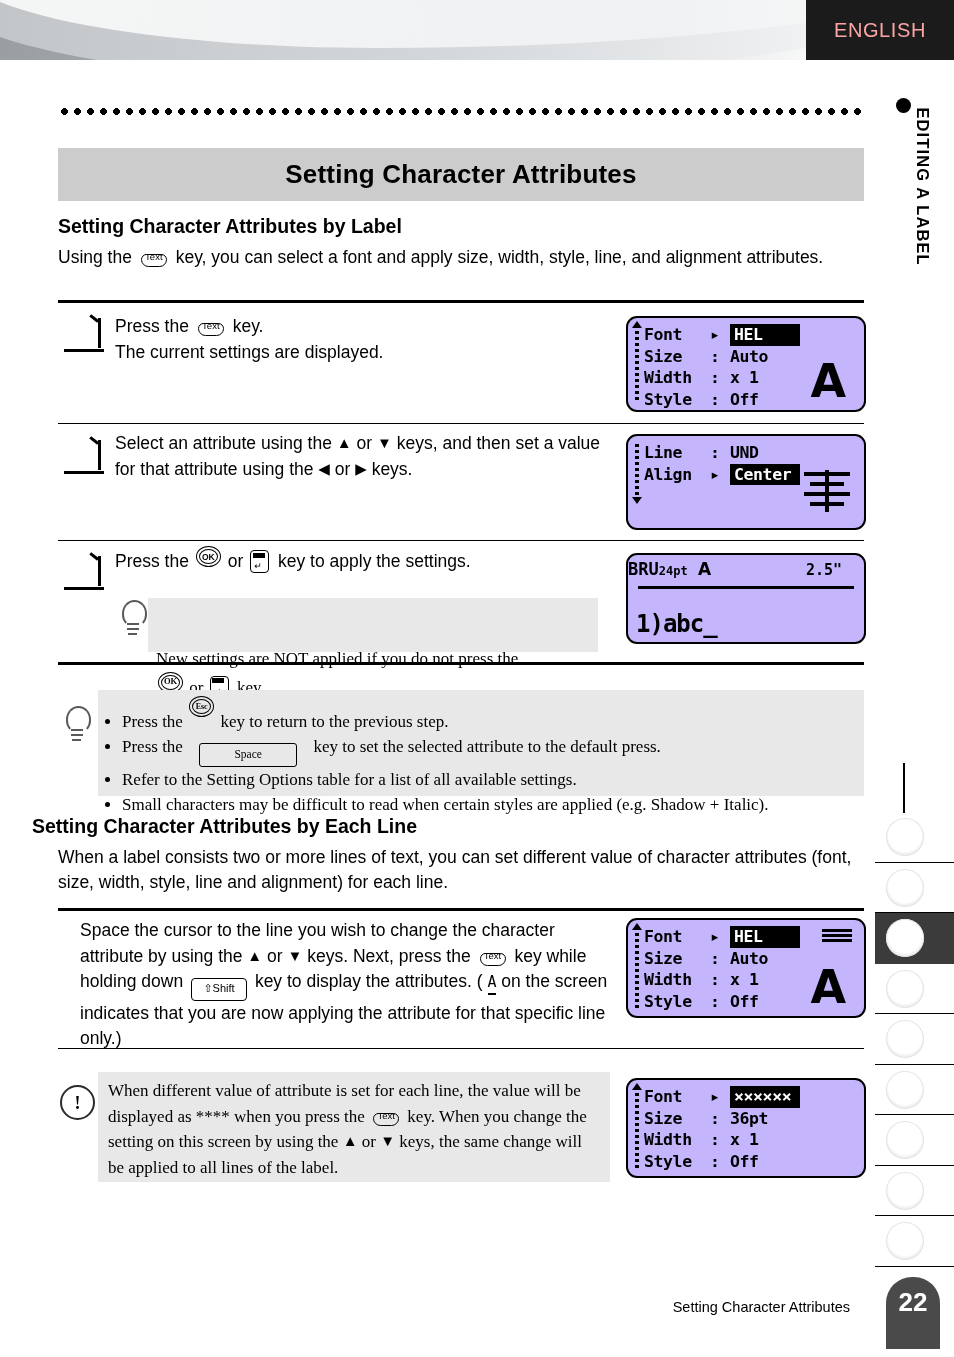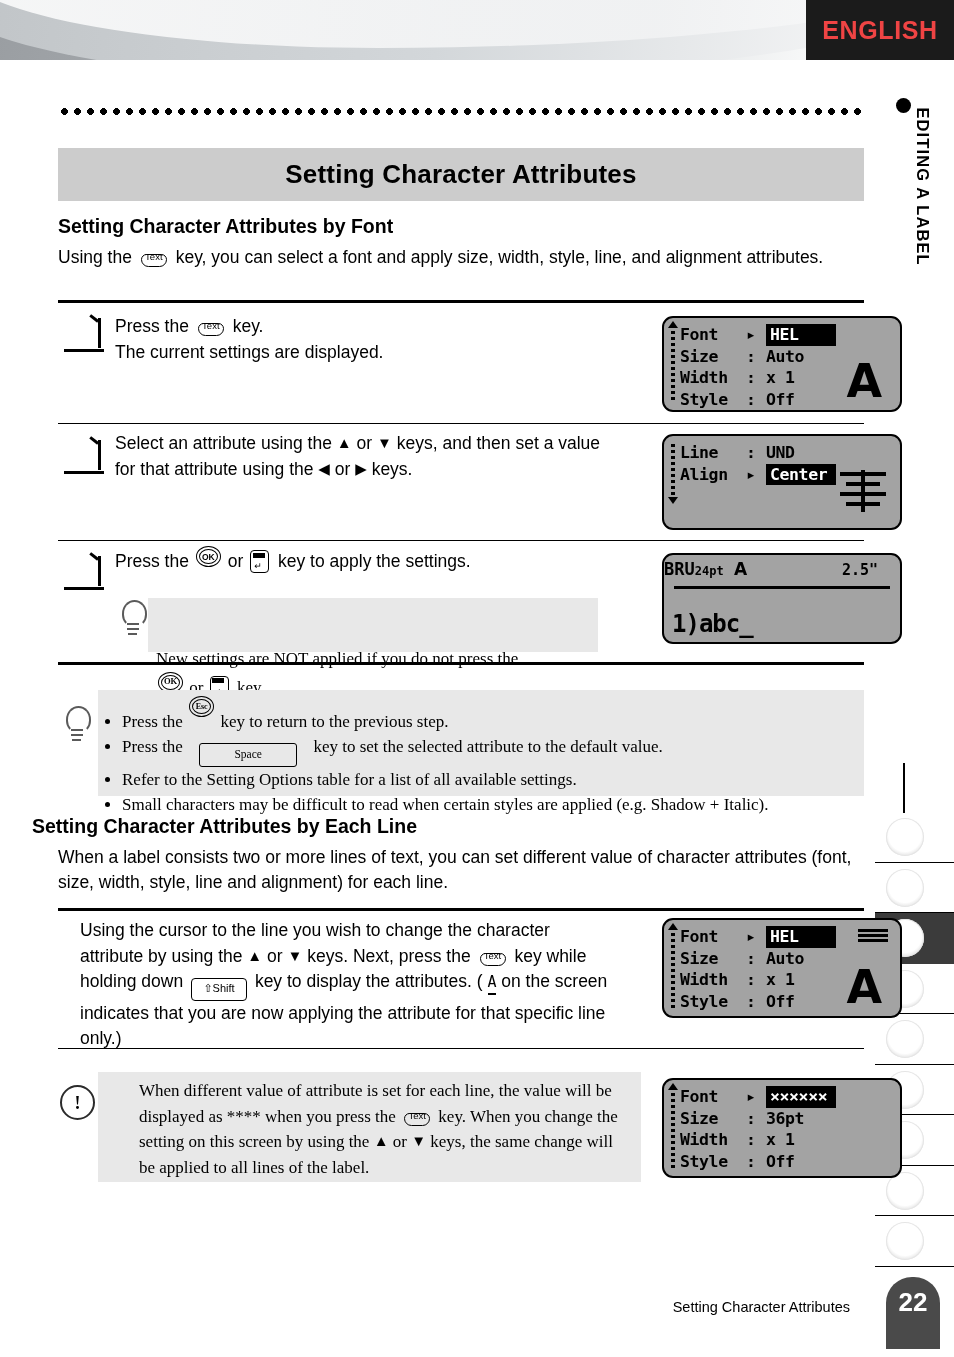--- a/index.html
+++ b/index.html
@@ -14,21 +14,21 @@
   .banner-base{position:absolute;inset:0;
      background:linear-gradient(100deg,#9a9ea2 0%,#a7abaf 28%,#babec2 52%,#cfd3d6 70%,#e9ebec 88%,#f7f8f8 100%);}
   .banner-sweep{position:absolute;left:-60px;top:-150px;width:1120px;height:230px;
      background:linear-gradient(95deg,#bfc3c6 0%,#d3d7da 45%,#f2f3f4 80%,#fdfdfd 100%);
      border-radius:0 0 100% 62%;}
   .banner-sweep2{position:absolute;left:-40px;top:-178px;width:1180px;height:226px;
      background:linear-gradient(95deg,#ffffff 0%,#f2f3f4 60%,#ffffff 100%);
      border-radius:0 0 100% 55%;opacity:.85;}
   .lang-tab{position:absolute;right:0;top:0;width:148px;height:60px;background:#1b1b1b;
      display:flex;align-items:center;justify-content:center;}
-  .lang-tab span{color:#ef4444;font-weight:bold;font-size:25px;letter-spacing:.6px;}
+  .lang-tab span{color:#fca5a5;font-weight:normal;font-size:20px;letter-spacing:.6px;}
 
   
   .side-rail{position:absolute;right:0;top:60px;width:94px;bottom:0;}
   .chapter{position:absolute;left:30px;top:38px;width:30px;height:320px;}
   .chapter .dot{position:absolute;left:6px;top:0;width:15px;height:15px;border-radius:50%;background:#000;}
   .chapter .ctext{position:absolute;left:-104px;top:136px;width:272px;text-align:left;
      transform:rotate(90deg);font-weight:bold;font-size:16.5px;letter-spacing:1.1px;white-space:nowrap;}
 
   
   .tabs{position:absolute;right:0;top:752px;width:79px;}
@@ -56,21 +56,21 @@
   
   .stepmark{position:absolute;width:42px;height:34px;}
   .stepmark .v{position:absolute;right:5px;top:0;width:3.3px;height:30px;background:#000;}
   .stepmark .h{position:absolute;left:0;bottom:0px;width:40px;height:3.3px;background:#000;}
   .stepmark .flag{position:absolute;right:8px;top:2px;width:10px;height:3.3px;background:#000;
      transform:rotate(38deg);transform-origin:right center;}
 
   .steptext{position:absolute;font-size:17.5px;line-height:26px;}
 
   
-  .lcd{position:absolute;border:2.2px solid #000;border-radius:11px;background:#a3a3a3;overflow:hidden;margin-left:36px;}
+  .lcd{position:absolute;border:2.2px solid #000;border-radius:11px;background:#c4b5fd;overflow:hidden;}
   .lcd-rows{position:absolute;left:12px;top:7px;font-family:"DejaVu Sans Mono", monospace;
      font-size:16.5px;line-height:21.5px;font-weight:bold;letter-spacing:-.4px;}
   .lcd-row{white-space:pre;display:flex;align-items:center;height:21.5px;}
   .lcd-k{display:inline-block;width:66px;}
   .lcd-sep{display:inline-block;width:20px;}
   .lcd-sep.cursor::before{content:"\25B8";}
   .lcd-val{background:transparent;}
   .lcd-val.inv{background:#000;color:#fff;padding:0 4px;min-width:62px;display:inline-block;}
   .lcd-scroll{position:absolute;left:7px;top:8px;width:4px;height:76px;
      background-image:linear-gradient(#000 55%,transparent 55%);background-size:4px 6px;}
@@ -196,21 +196,21 @@
         </div>
     </div>
   </div>
 
   <div class="dotrule"></div>
 
   <div class="title-bar">
     <h1>Setting Character Attributes</h1>
   </div>
 
-  <h2 class="sect" style="left:58px;top:215px;">Setting Character Attributes by Font</h2>
+  <h2 class="sect" style="left:58px;top:215px;">Setting Character Attributes by Label</h2>
   <p class="body" style="left:58px;top:245px;width:806px;">
     <span>Using the</span>
     <span class="k-text">
       <span class="lbl">Text</span><span class="cap"></span>
     </span>
     <span>key, you can select a font and apply size, width, style, line, and alignment attributes.</span>
   </p>
 
   <div class="hr-thick" style="left:58px;top:300px;width:806px;"></div>
 
@@ -329,34 +329,34 @@
   <div class="note" style="left:98px;top:690px;width:766px;height:106px;">
     <ul style="padding:6px 8px 0 24px;">
       <li>
         <span>Press the</span>
         <span class="k-esc"><span class="o1"></span><span class="o2">Esc</span></span>
         <span>key to return to the previous step.</span>
       </li>
       <li>
         <span>Press the</span>
         <span class="k-space">Space</span>
-        <span>key to set the selected attribute to the default value.</span>
+        <span>key to set the selected attribute to the default press.</span>
       </li>
       <li>Refer to the Setting Options table for a list of all available settings.</li>
       <li>Small characters may be difficult to read when certain styles are applied (e.g. Shadow + Italic).</li>
     </ul>
   </div>
 
   <h2 class="sect" style="left:32px;top:815px;">Setting Character Attributes by Each Line</h2>
   <p class="body" style="left:58px;top:845px;width:800px;">When a label consists two or more lines of text, you can set different value of character attributes (font, size, width, style, line and alignment) for each line.</p>
 
   <div class="hr-thick" style="left:58px;top:908px;width:806px;"></div>
 
   <div class="steptext" style="left:80px;top:918px;width:530px;line-height:25px;">
-    <span>Using the cursor to the line you wish to change the character attribute by using the</span>
+    <span>Space the cursor to the line you wish to change the character attribute by using the</span>
     <span class="arrowg">▲</span>
     <span>or</span>
     <span class="arrowg">▼</span>
     <span>keys. Next, press the</span>
     <span class="k-text">
       <span class="lbl">Text</span><span class="cap"></span>
     </span>
     <span>key while holding down</span>
     <span class="k-shift">⇧Shift</span>
     <span>key to display the attributes. (</span>
@@ -373,21 +373,21 @@
       <div class="lcd-row"><span class="lcd-k">Width</span><span class="lcd-sep">:</span><span class="lcd-val">x 1</span></div>
       <div class="lcd-row"><span class="lcd-k">Style</span><span class="lcd-sep">:</span><span class="lcd-val">Off</span></div>
     </div>
     <div class="lcd-lineicon"></div>
     <div class="lcd-bigA">A</div>
   </div>
 
   <div class="hr-thin" style="left:58px;top:1048px;width:806px;"></div>
 
   <div class="excl" style="left:60px;top:1085px;">!</div>
-  <div class="note" style="left:98px;top:1072px;width:512px;height:110px;padding-left:31px;">
+  <div class="note" style="left:98px;top:1072px;width:512px;height:110px;">
     <p style="padding:6px 10px 0 10px;">
       <span>When different value of attribute is set for each line, the value will be displayed as **** when you press the</span>
       <span class="k-text">
         <span class="lbl">Text</span><span class="cap"></span>
       </span>
       <span>key. When you change the setting on this screen by using the</span>
       <span class="arrowg">▲</span>
       <span>or</span>
       <span class="arrowg">▼</span>
       <span>keys, the same change will be applied to all lines of the label.</span>

